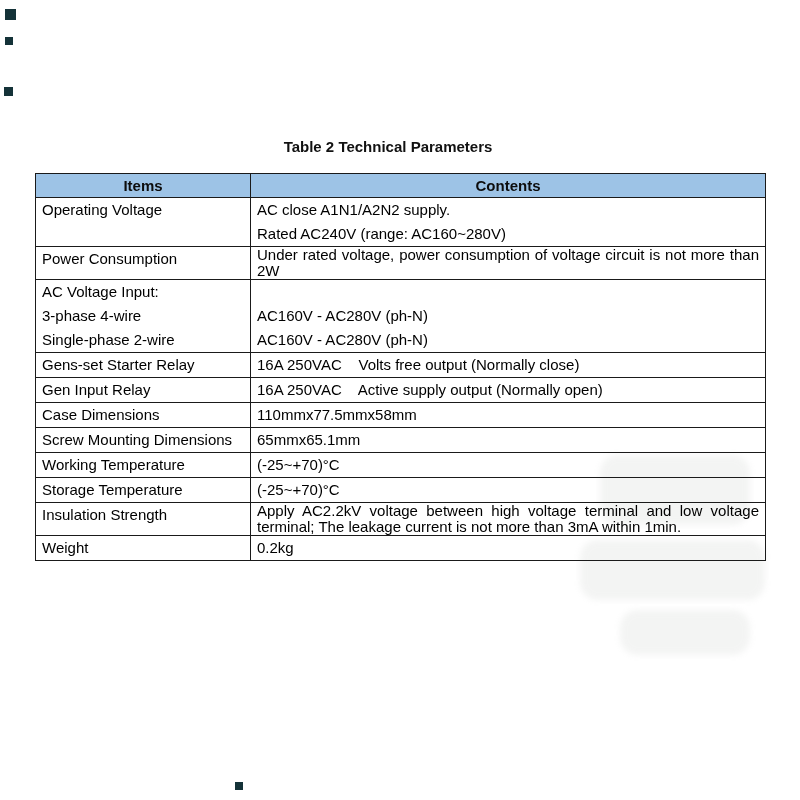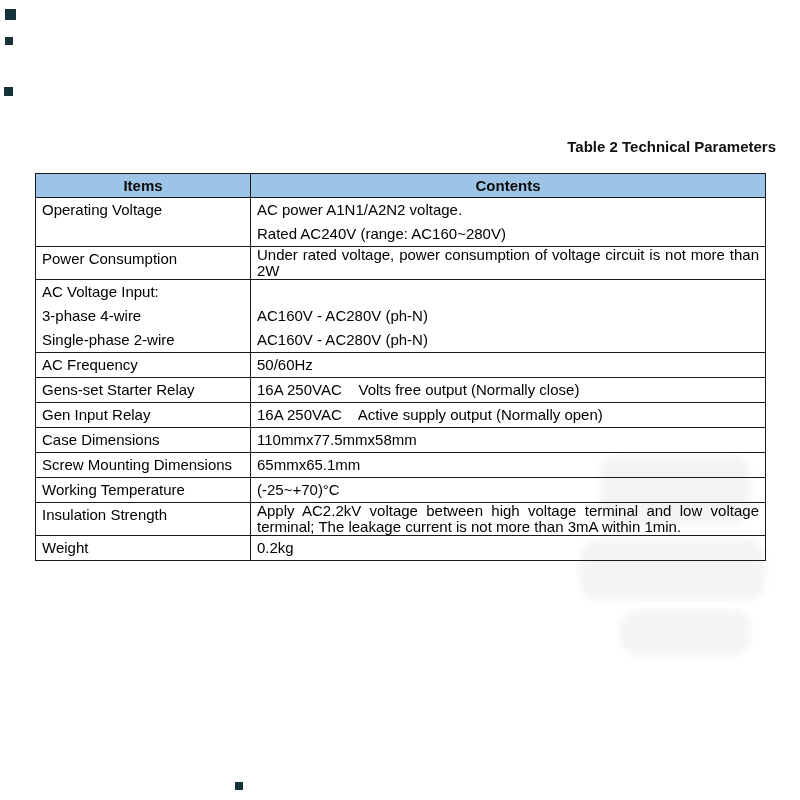--- a/index.html
+++ b/index.html
@@ -12,21 +12,21 @@
   .page {
     position: relative;
     width: 800px; height: 800px;
     background: #ffffff;
     overflow: hidden;
   }
   .page-title {
     position: absolute;
     top: 138px; left: 0;
     width: 776px;
-    text-align: right;
+    text-align: center;
     font-size: 15px;
     font-weight: bold;
     color: #111;
   }
   table.spec-table {
     position: absolute;
     top: 173px; left: 35px;
     width: 730px;
     border-collapse: collapse;
     table-layout: fixed;
@@ -104,21 +104,21 @@
         <th>Items</th>
         <th>Contents</th>
       </tr>
     </thead>
     <tbody>
       <tr>
         <td>
           <div class="cell-line">Operating Voltage</div>
         </td>
         <td>
-          <div class="cell-line">AC power A1N1/A2N2 voltage.</div>
+          <div class="cell-line">AC close A1N1/A2N2 supply.</div>
           <div class="cell-line">Rated AC240V (range: AC160~280V)</div>
         </td>
       </tr>
 
       <tr>
         <td>
           <div class="cell-line">Power Consumption</div>
         </td>
         <td>
           <div class="para">Under rated voltage, power consumption of voltage circuit is not more than 2W</div>
@@ -131,28 +131,20 @@
           <div class="cell-line">3-phase 4-wire</div>
           <div class="cell-line">Single-phase 2-wire</div>
         </td>
         <td>
           <div class="cell-line"></div>
           <div class="cell-line">AC160V - AC280V (ph-N)</div>
           <div class="cell-line">AC160V - AC280V (ph-N)</div>
         </td>
       </tr>
 
-      <tr>
-        <td>
-          <div class="cell-line">AC Frequency</div>
-        </td>
-        <td>
-          <div class="cell-line">50/60Hz</div>
-        </td>
-      </tr>
 
       <tr>
         <td>
           <div class="cell-line">Gens-set Starter Relay</div>
         </td>
         <td>
           <div class="cell-line">16A 250VAC    Volts free output (Normally close)</div>
         </td>
       </tr>
 
@@ -187,20 +179,28 @@
       <tr>
         <td>
           <div class="cell-line">Working Temperature</div>
         </td>
         <td>
           <div class="cell-line">(-25~+70)°C</div>
         </td>
       </tr>
 
 
+      <tr>
+        <td>
+          <div class="cell-line">Storage Temperature</div>
+        </td>
+        <td>
+          <div class="cell-line">(-25~+70)°C</div>
+        </td>
+      </tr>
 
       <tr>
         <td>
           <div class="cell-line">Insulation Strength</div>
         </td>
         <td>
           <div class="para">Apply AC2.2kV voltage between high voltage terminal and low voltage terminal; The leakage current is not more than 3mA within 1min.</div>
         </td>
       </tr>
 

